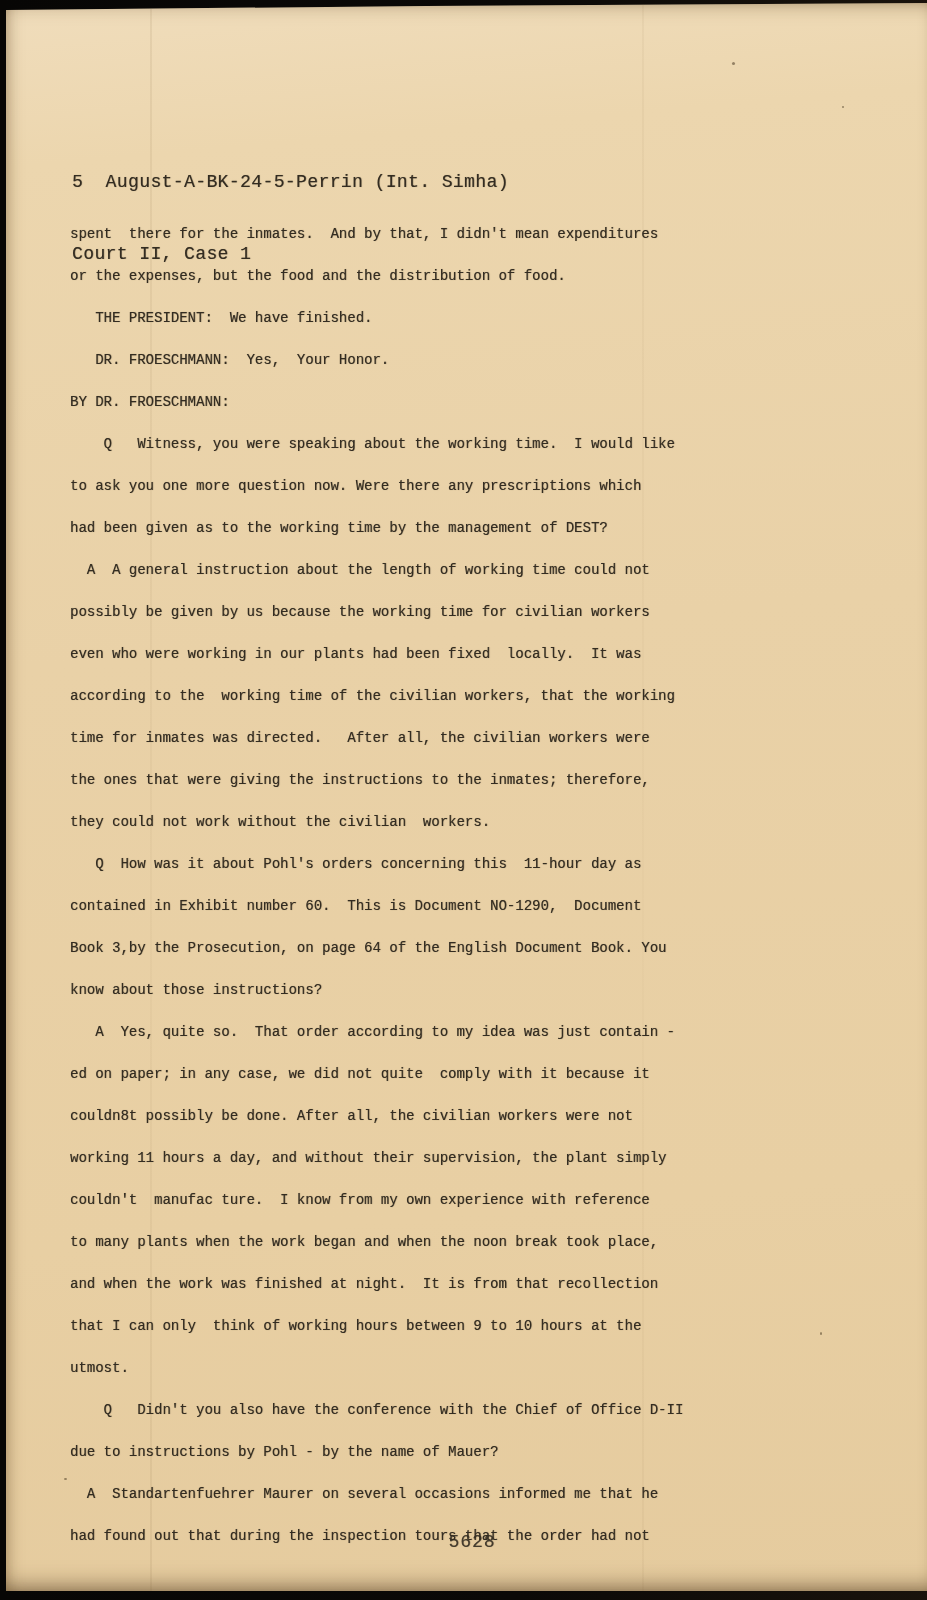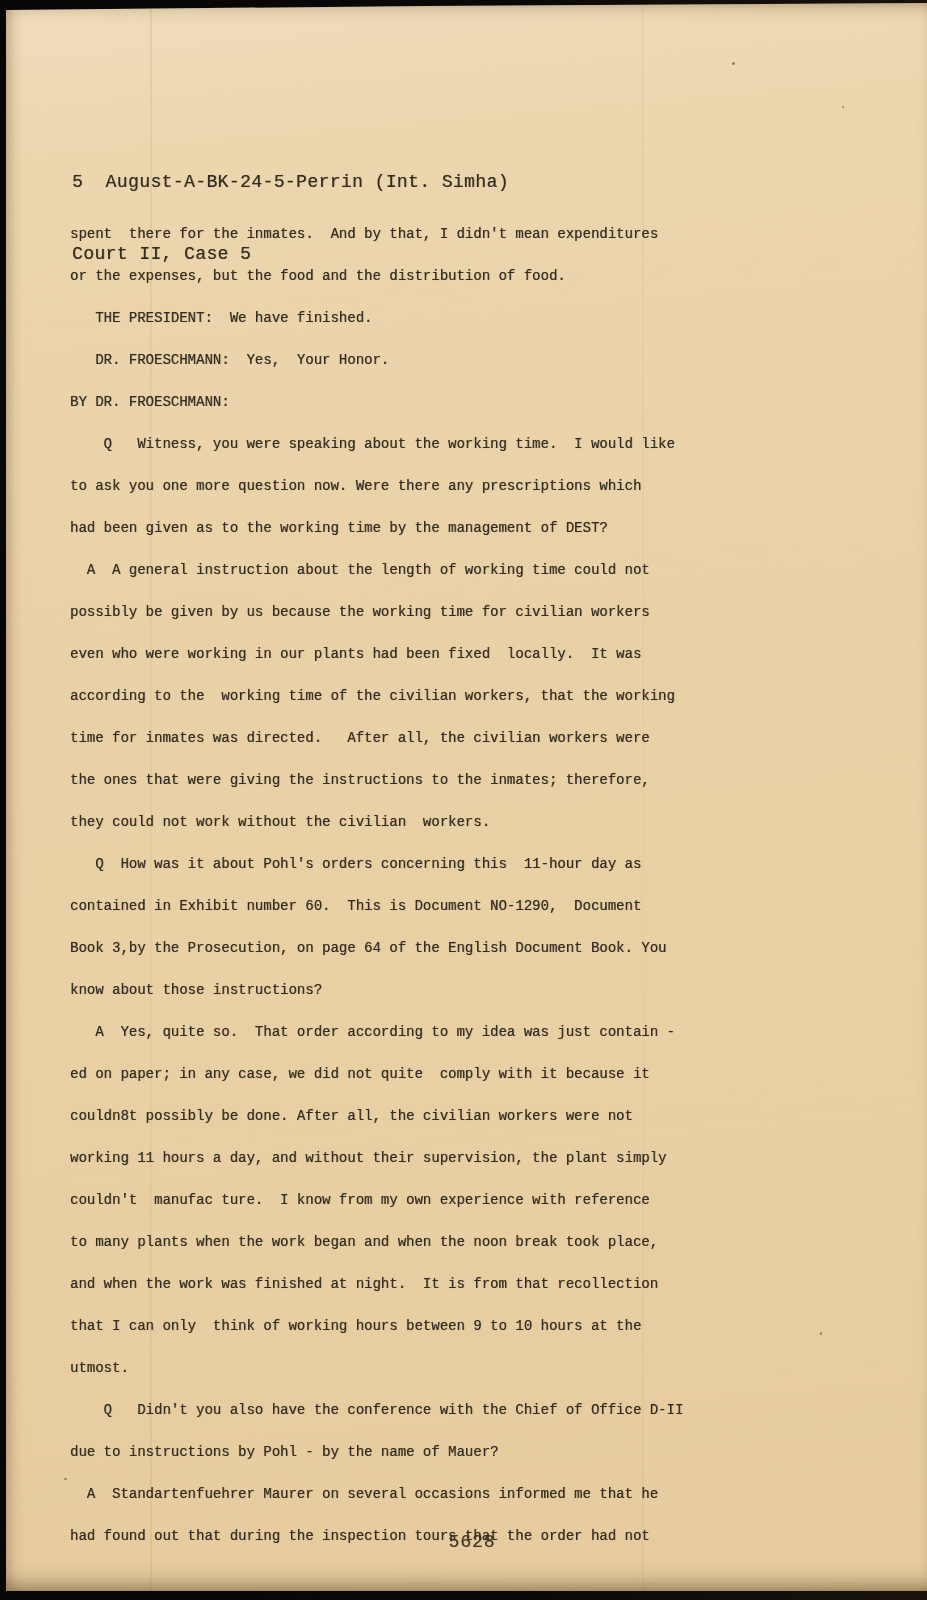--- a/index.html
+++ b/index.html
@@ -71,20 +71,20 @@
   <div class="paper">
     <div class="crease c1"></div>
     <div class="crease c2"></div>
     <div class="speck s1"></div>
     <div class="speck s2"></div>
     <div class="speck s3"></div>
     <div class="speck s4"></div>
 
     <div class="doc-header typed">
       <div class="hline">5  August-A-BK-24-5-Perrin (Int. Simha)</div>
-      <div class="hline">Court II, Case 5</div>
+      <div class="hline">Court II, Case 1</div>
     </div>
 
     <div class="doc-body typed"><div class="line">spent  there for the inmates.  And by that, I didn't mean expenditures</div><div class="line">or the expenses, but the food and the distribution of food.</div><div class="line">   THE PRESIDENT:  We have finished.</div><div class="line">   DR. FROESCHMANN:  Yes,  Your Honor.</div><div class="line">BY DR. FROESCHMANN:</div><div class="line">    Q   Witness, you were speaking about the working time.  I would like</div><div class="line">to ask you one more question now. Were there any prescriptions which</div><div class="line">had been given as to the working time by the management of DEST?</div><div class="line">  A  A general instruction about the length of working time could not</div><div class="line">possibly be given by us because the working time for civilian workers</div><div class="line">even who were working in our plants had been fixed  locally.  It was</div><div class="line">according to the  working time of the civilian workers, that the working</div><div class="line">time for inmates was directed.   After all, the civilian workers were</div><div class="line">the ones that were giving the instructions to the inmates; therefore,</div><div class="line">they could not work without the civilian  workers.</div><div class="line">   Q  How was it about Pohl's orders concerning this  11-hour day as</div><div class="line">contained in Exhibit number 60.  This is Document NO-1290,  Document</div><div class="line">Book 3,by the Prosecution, on page 64 of the English Document Book. You</div><div class="line">know about those instructions?</div><div class="line">   A  Yes, quite so.  That order according to my idea was just contain -</div><div class="line">ed on paper; in any case, we did not quite  comply with it because it</div><div class="line">couldn8t possibly be done. After all, the civilian workers were not</div><div class="line">working 11 hours a day, and without their supervision, the plant simply</div><div class="line">couldn't  manufac ture.  I know from my own experience with reference</div><div class="line">to many plants when the work began and when the noon break took place,</div><div class="line">and when the work was finished at night.  It is from that recollection</div><div class="line">that I can only  think of working hours between 9 to 10 hours at the</div><div class="line">utmost.</div><div class="line">    Q   Didn't you also have the conference with the Chief of Office D-II</div><div class="line">due to instructions by Pohl - by the name of Mauer?</div><div class="line">  A  Standartenfuehrer Maurer on several occasions informed me that he</div><div class="line">had found out that during the inspection tours that the order had not</div></div>
 
     <div class="page-number typed">5628</div>
   </div>
 </div>
 
 </body></html>

